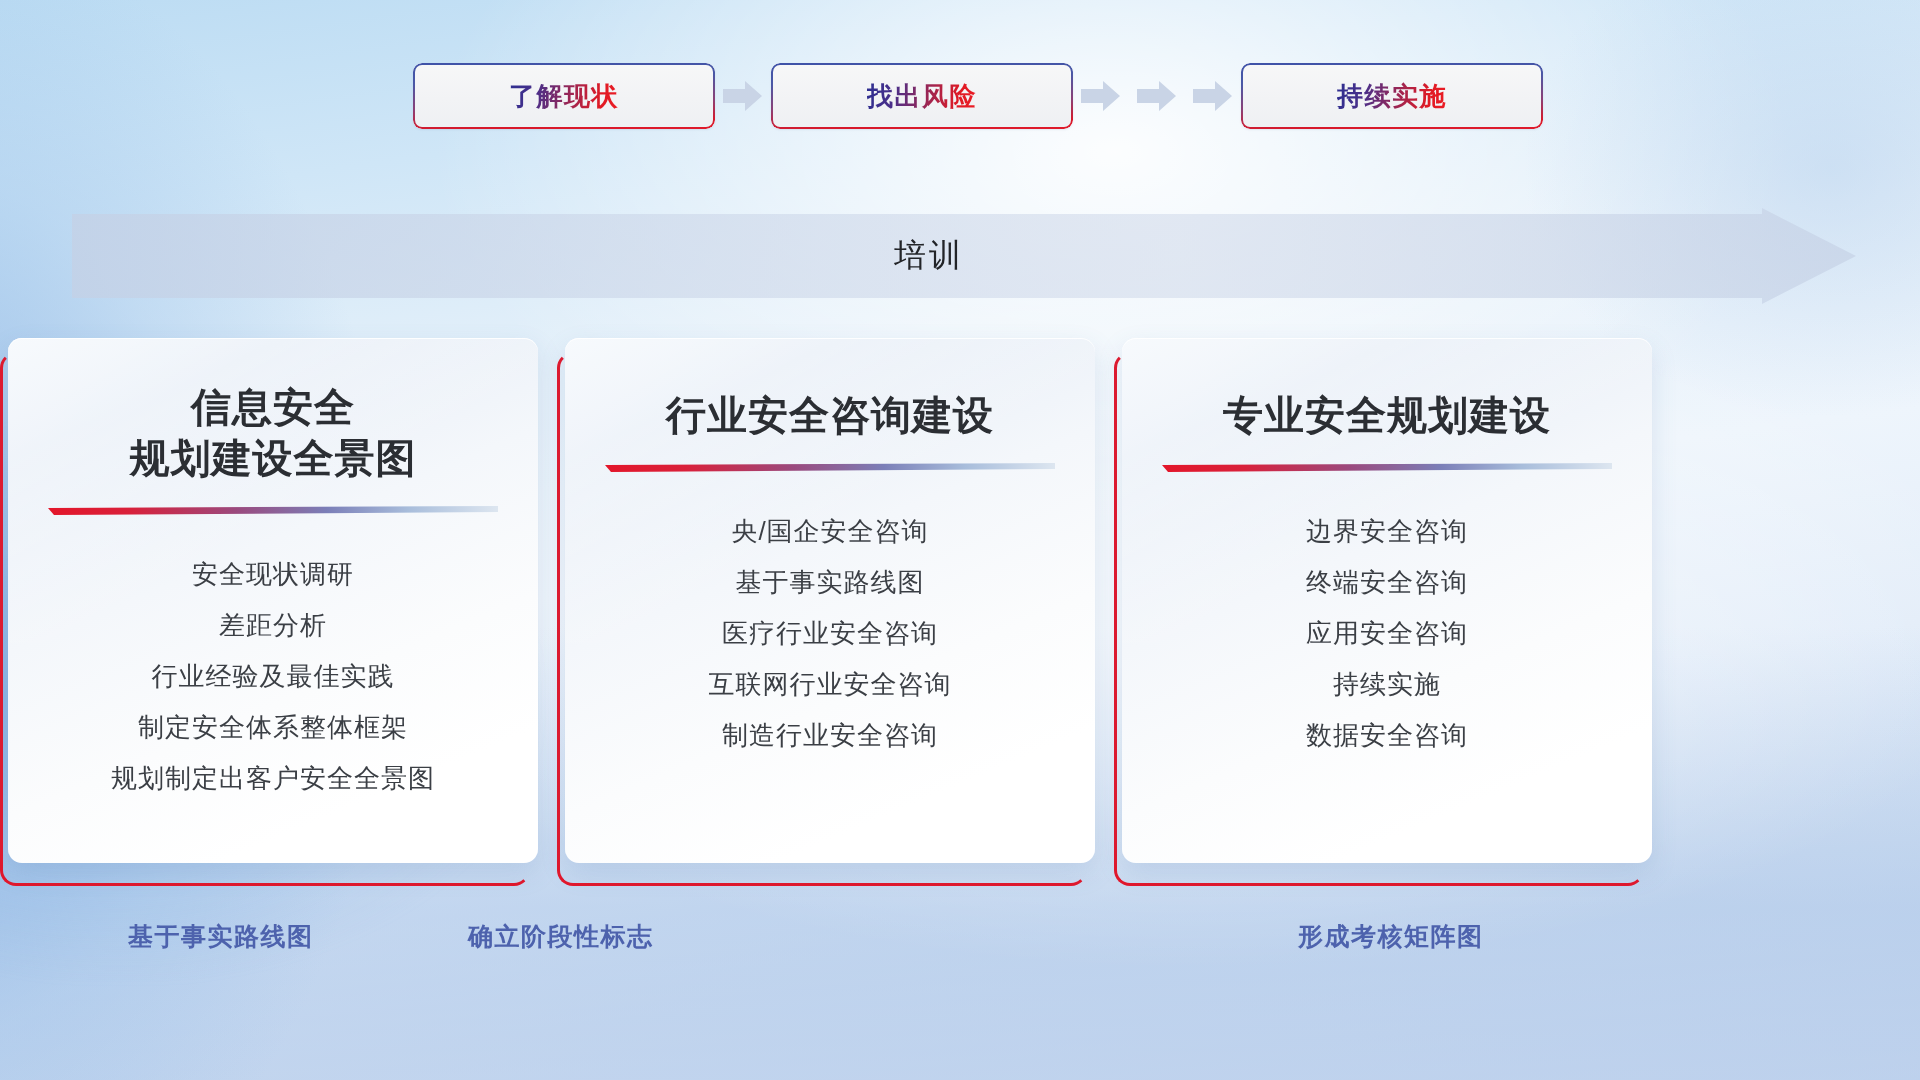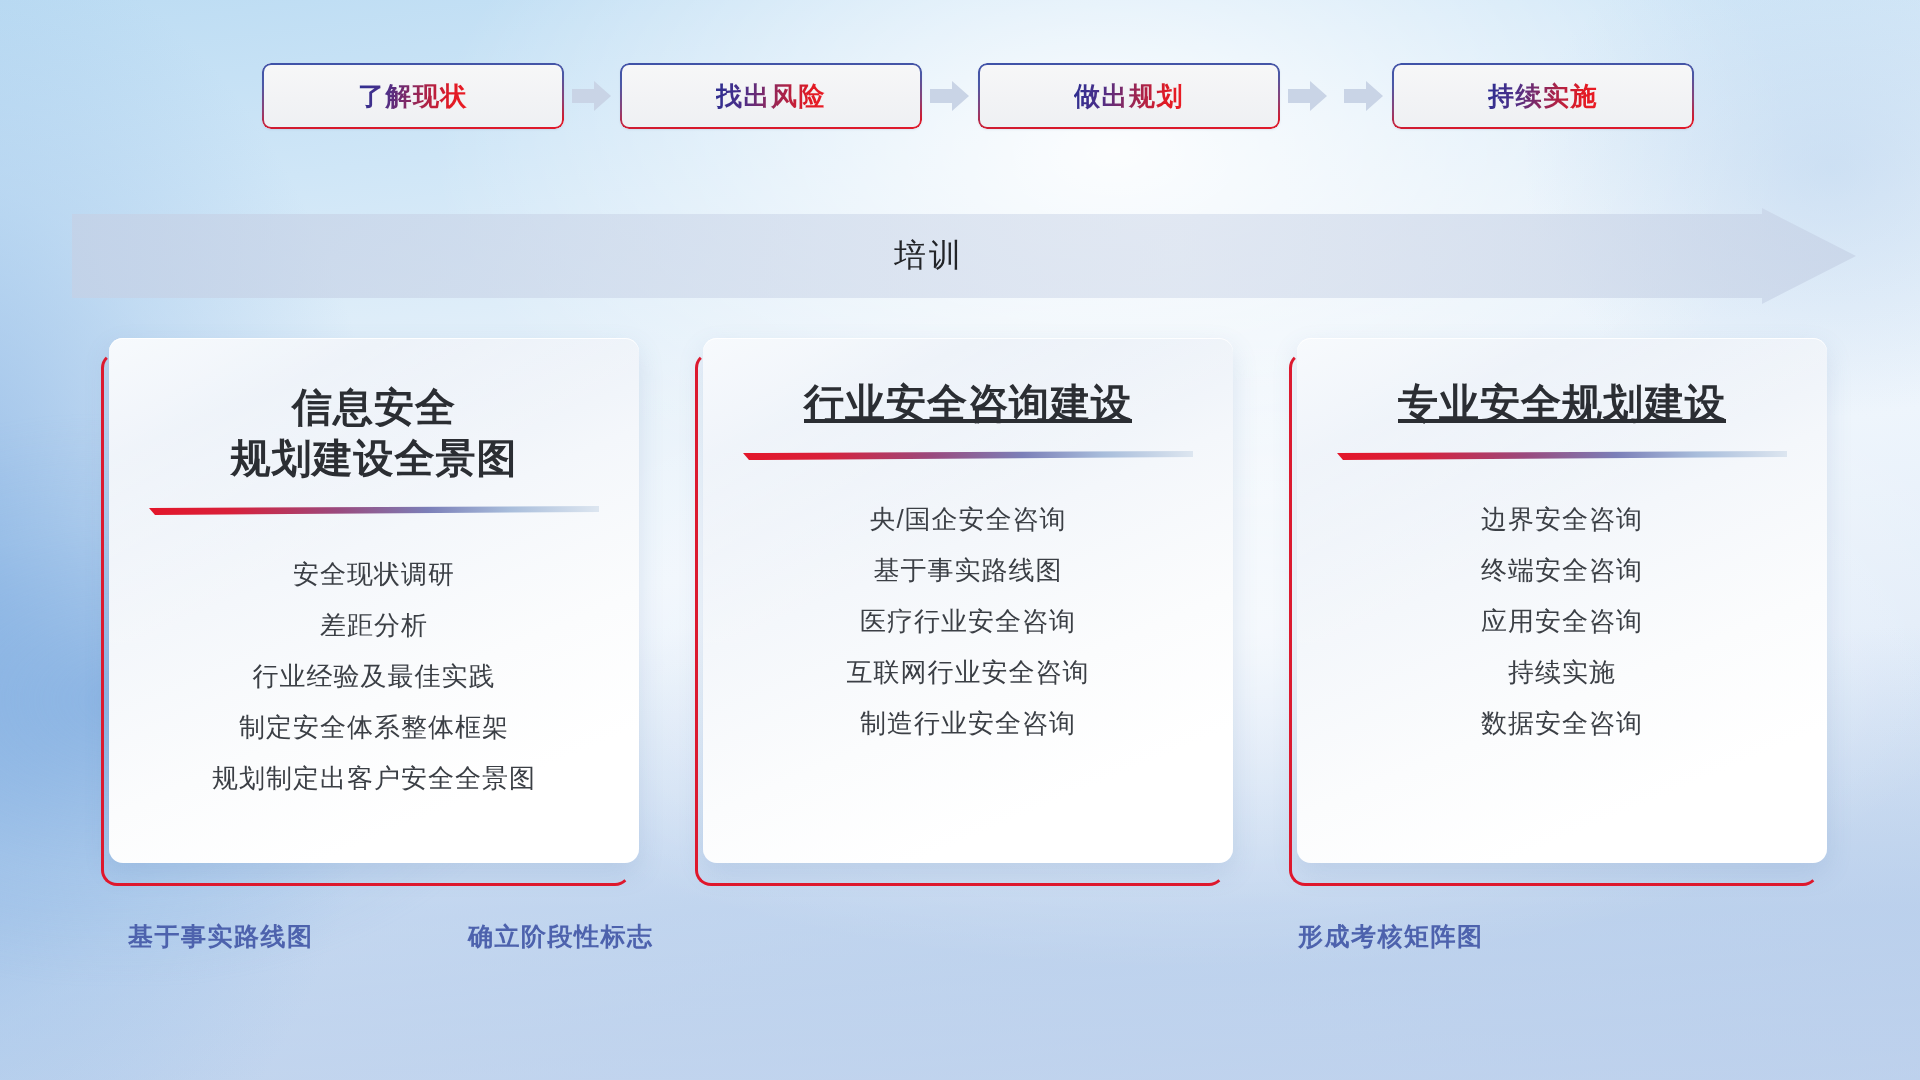--- a/index.html
+++ b/index.html
@@ -94,21 +94,21 @@
     display:flex; align-items:center; justify-content:center;
     padding-right:70px;
     font-size:32px; font-weight:400; color:#222428;
     letter-spacing:3px;
   }
 
   
   #cards {
     position:absolute; left:0; top:338px;
     width:1920px; height:540px;
-    display:flex; justify-content:center; gap:64px;
+    display:flex; gap:27px;
   }
   .card-wrap { position:relative; width:530px; height:540px; }
 
   
   .card-redframe {
     position:absolute; left:0px; top:14px;
     width:530px; height:534px;
     border-radius:16px;
     border:3px solid #e3162a;
     border-top-color:rgba(227,22,42,0);
@@ -137,21 +137,21 @@
   }
 
   .card-title {
     position:relative; z-index:2;
     text-align:center;
     font-size:40px; font-weight:700; color:#2b2e33;
     line-height:1.28;
     letter-spacing:1px;
   }
   .card-title.two-line { margin-top:44px; }
-  .card-title.one-line { margin-top:40px;text-decoration:underline; }
+  .card-title.one-line { margin-top:52px; }
 
   .card-divider {
     position:relative; z-index:2;
     width:450px; height:9px;
     margin-top:22px;
   }
   .card-divider svg { display:block; }
 
   .card-list {
     position:relative; z-index:2;
@@ -194,23 +194,20 @@
 
     <div class="step-box">
       <span class="step-label">找出风险</span>
     </div>
     <div class="step-arrow">
       <svg width="40" height="32" viewBox="0 0 40 32">
           <path d="M0 9 h22 V1 l17 15 -17 15 V23 H0 Z" fill="#c9d4e6"></path>
         </svg>
     </div>
 
-    <div class="step-box">
-      <span class="step-label">做出规划</span>
-    </div>
     <div class="step-arrow">
       <svg width="40" height="32" viewBox="0 0 40 32">
           <path d="M0 9 h22 V1 l17 15 -17 15 V23 H0 Z" fill="#c9d4e6"></path>
         </svg>
     </div>
 
     <div class="step-arrow">
       <svg width="40" height="32" viewBox="0 0 40 32">
           <path d="M0 9 h22 V1 l17 15 -17 15 V23 H0 Z" fill="#c9d4e6"></path>
         </svg>

